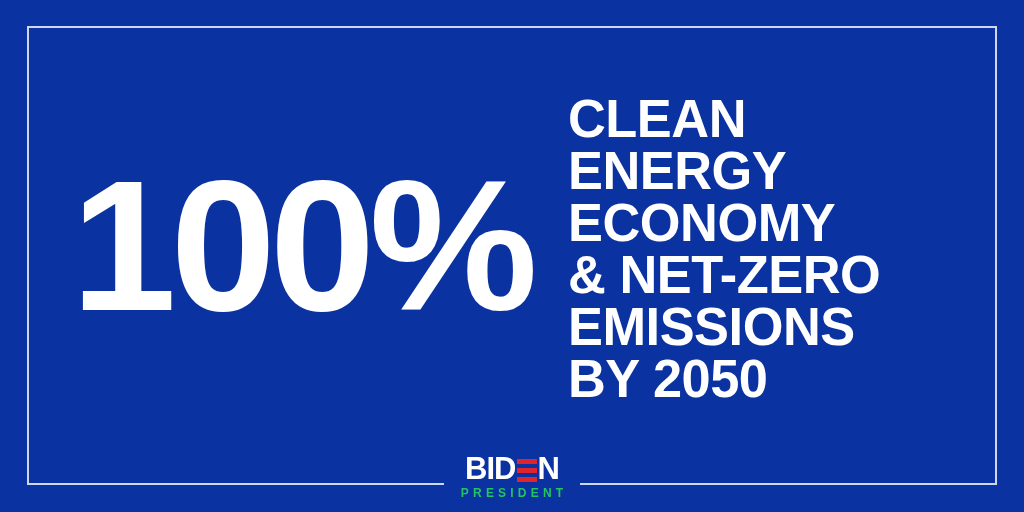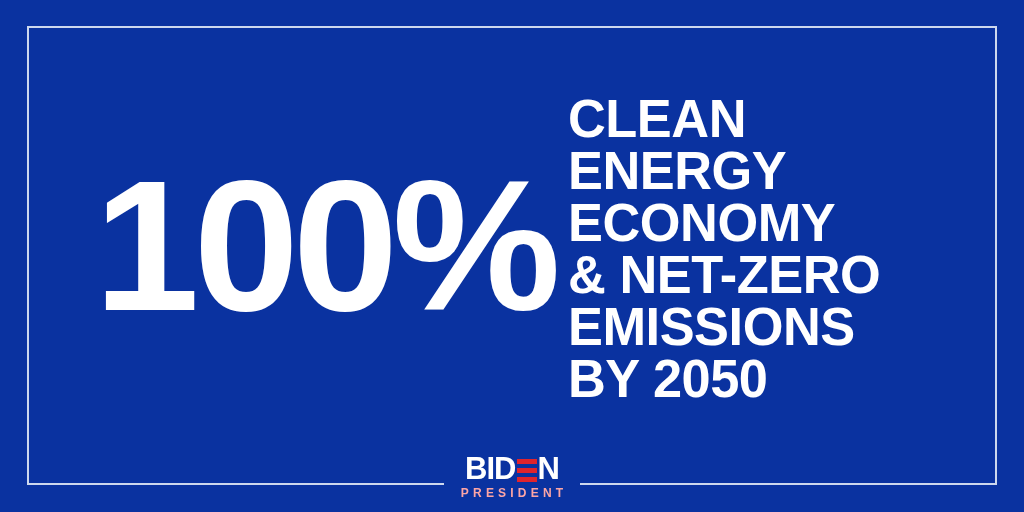--- a/index.html
+++ b/index.html
@@ -39,27 +39,27 @@
     top: 476px;
     width: 136px;
     height: 12px;
     background: #0a32a0;
     pointer-events: none;
   }
 
   
   .stat {
     position: absolute;
-    left: 76px;
+    left: 62px;
     top: 176px;
     width: 470px;
     height: 140px;
     display: flex;
     align-items: center;
-    justify-content: flex-end;
+    justify-content: center;
   }
   .stat-value {
     color: #ffffff;
     font-family: "Liberation Sans", sans-serif;
     font-weight: 700;
     font-size: 186px;
     line-height: 0.78;
     letter-spacing: -6px;
     transform: scaleX(1.02);
     transform-origin: left center;
@@ -126,21 +126,21 @@
     height: 5px;
     background: #e0242d;
     border-radius: 0;
   }
   .logo-e span:nth-child(1) { top: 0; }
   .logo-e span:nth-child(2) { top: 9px; }
   .logo-e span:nth-child(3) { top: 18px; }
 
   .logo-sub {
     margin-top: 3px;
-    color: #fca5a5;
+    color: #22c55e;
     font-family: "Liberation Sans", sans-serif;
     font-weight: 700;
     font-size: 12px;
     line-height: 13px;
     letter-spacing: 4.2px;
     text-indent: 4.2px;
     text-transform: uppercase;
   }
 </style>
 </head>

